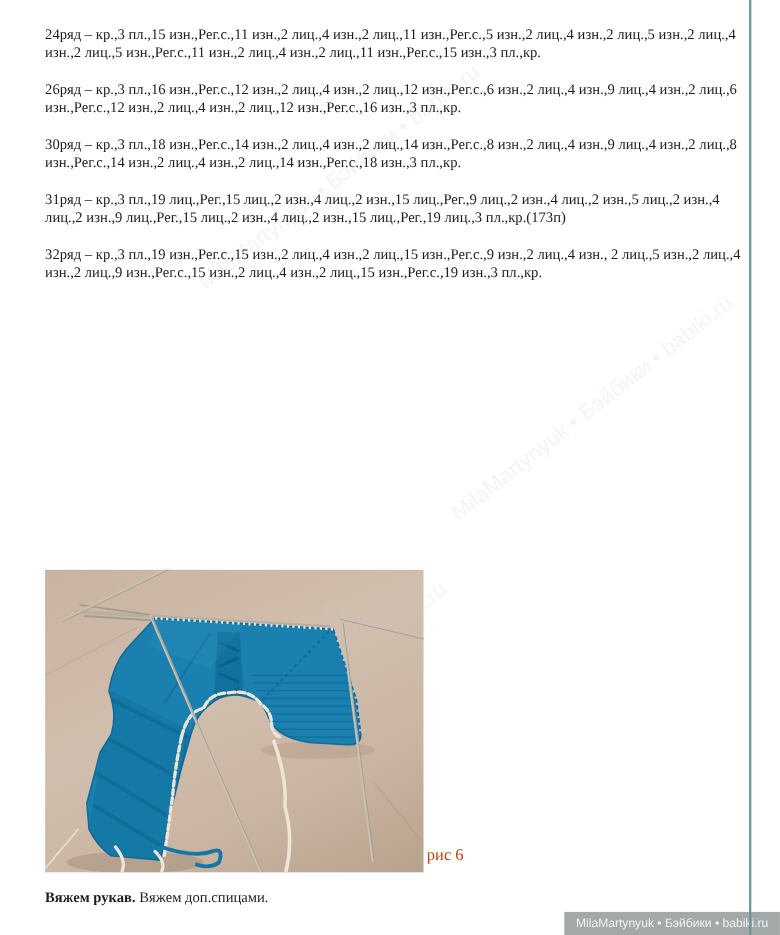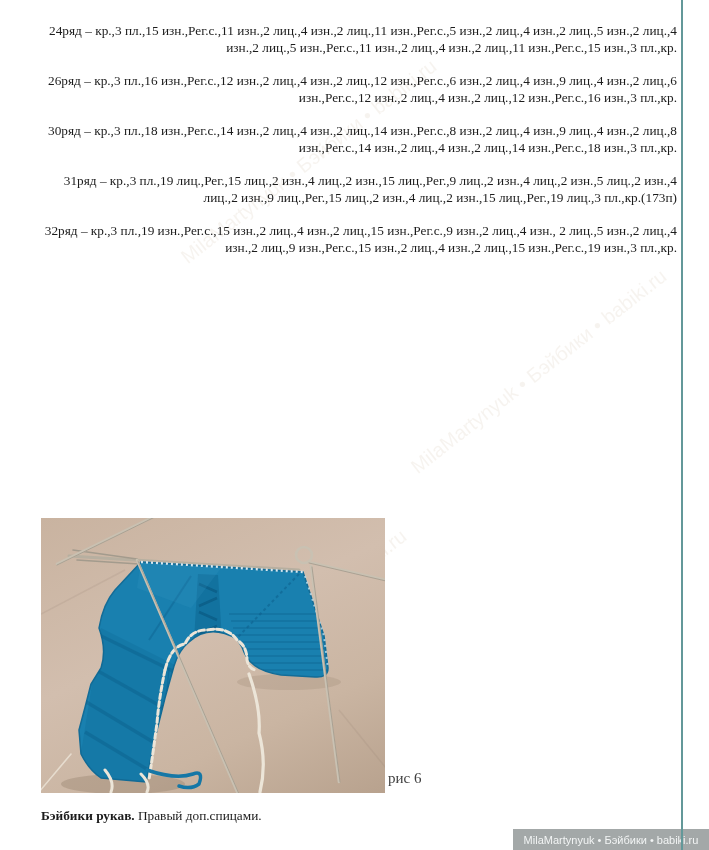--- a/index.html
+++ b/index.html
@@ -4,39 +4,39 @@
 <style>
   html,body{margin:0;padding:0;}
   body{background:#ffffff;font-family:"Liberation Serif","DejaVu Serif",serif;}
   .page{position:relative;width:709px;height:850px;background:#ffffff;overflow:hidden;}
 
   
   .accent-line{position:absolute;top:0;left:681px;width:2px;height:850px;background:#639899;}
 
   
   .doc-text{position:absolute;left:41px;top:22px;width:636px;color:#1c1c1c;
-            font-size:13.3px;line-height:17px;text-align:right;}
+            font-size:13.3px;line-height:17px;}
   .doc-text p{margin:0 0 16px 0;}
   .doc-text b{font-weight:bold;}
 
   
   .wm-diag{position:absolute;color:#b39470;opacity:0.10;font-family:"Liberation Sans",sans-serif;
            font-size:20px;white-space:nowrap;transform:rotate(-38deg);pointer-events:none;}
   .wm1{left:150px;top:150px;}
   .wm2{left:380px;top:360px;}
   .wm3{left:120px;top:620px;}
 
   
   .photo{position:absolute;left:41px;top:518px;width:344px;height:275px;
          background:linear-gradient(155deg,#c9b3a0 0%,#d1bdac 40%,#cbb6a3 70%,#bfa globalization893 100%);
          background:linear-gradient(155deg,#c9b3a0 0%,#d1bdac 40%,#cbb6a3 70%,#bda globalization78f 100%);}
   .photo{background:linear-gradient(155deg,#c9b3a0 0%,#d2beae 42%,#cab5a2 72%,#b8a28e 100%);}
   .photo svg{display:block;}
 
-  .fig-caption{position:absolute;left:388px;top:770px;font-size:15px;color:#404040;}
+  .fig-caption{position:absolute;left:388px;top:770px;font-size:15px;color:#c2410c;}
 
   .footer-text{position:absolute;left:41px;top:808px;margin:0;font-size:13.3px;color:#1c1c1c;}
   .footer-text b{font-weight:bold;}
 
   
   .wm-badge{position:absolute;left:513px;top:829px;width:196px;height:21px;
             background:rgba(150,156,156,0.88);color:#f2f4f4;
             font-family:"Liberation Sans","DejaVu Sans",sans-serif;font-size:11px;
             display:flex;align-items:center;justify-content:center;white-space:nowrap;}
 </style>
@@ -153,18 +153,18 @@
         <line x1="118" y1="-3" x2="16" y2="47"></line>
         <line x1="97" y1="43" x2="198" y2="276"></line>
         <line x1="268" y1="45" x2="345" y2="63"></line>
         <line x1="271" y1="49" x2="299" y2="264"></line>
       </g>
     </svg>
   </div>
 
   <div class="fig-caption">рис 6</div>
 
-  <p class="footer-text"><b>Бэйбики рукав.</b><span> Правый доп.спицами.</span></p>
+  <p class="footer-text"><b>Вяжем рукав.</b><span> Вяжем доп.спицами.</span></p>
 
   <div class="wm-badge">MilaMartynyuk • Бэйбики • babiki.ru</div>
 
   <div class="accent-line"></div>
 </div>
 
 </body></html>

